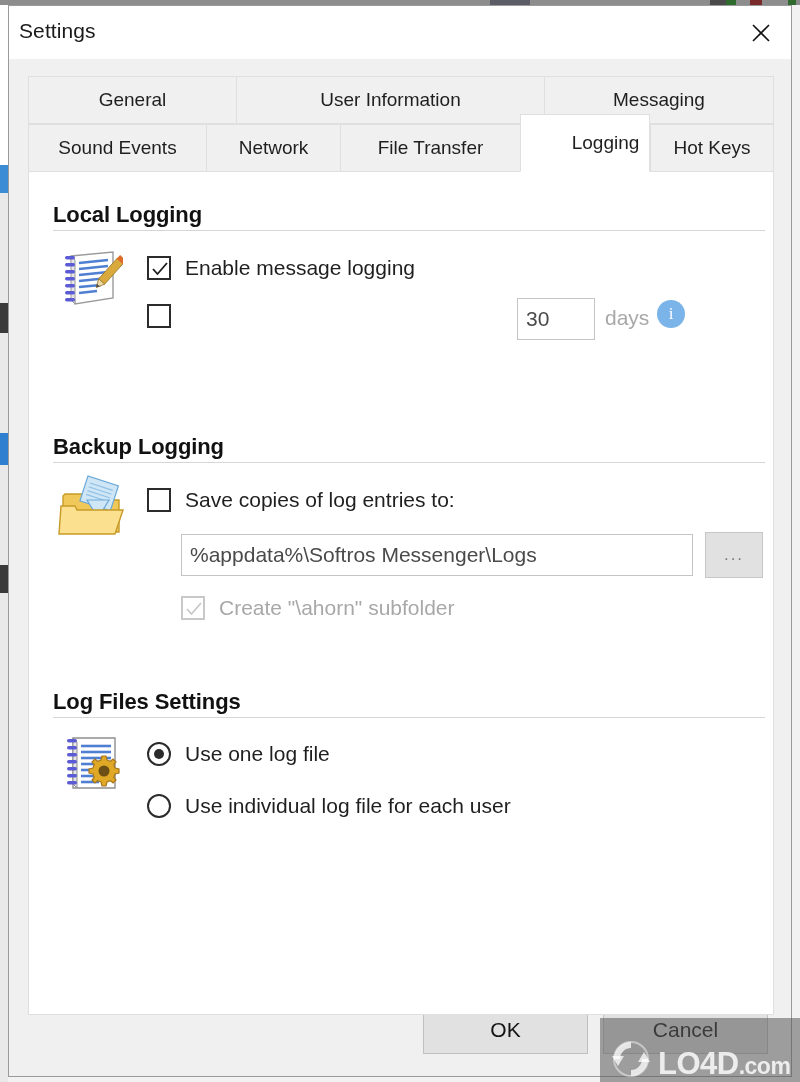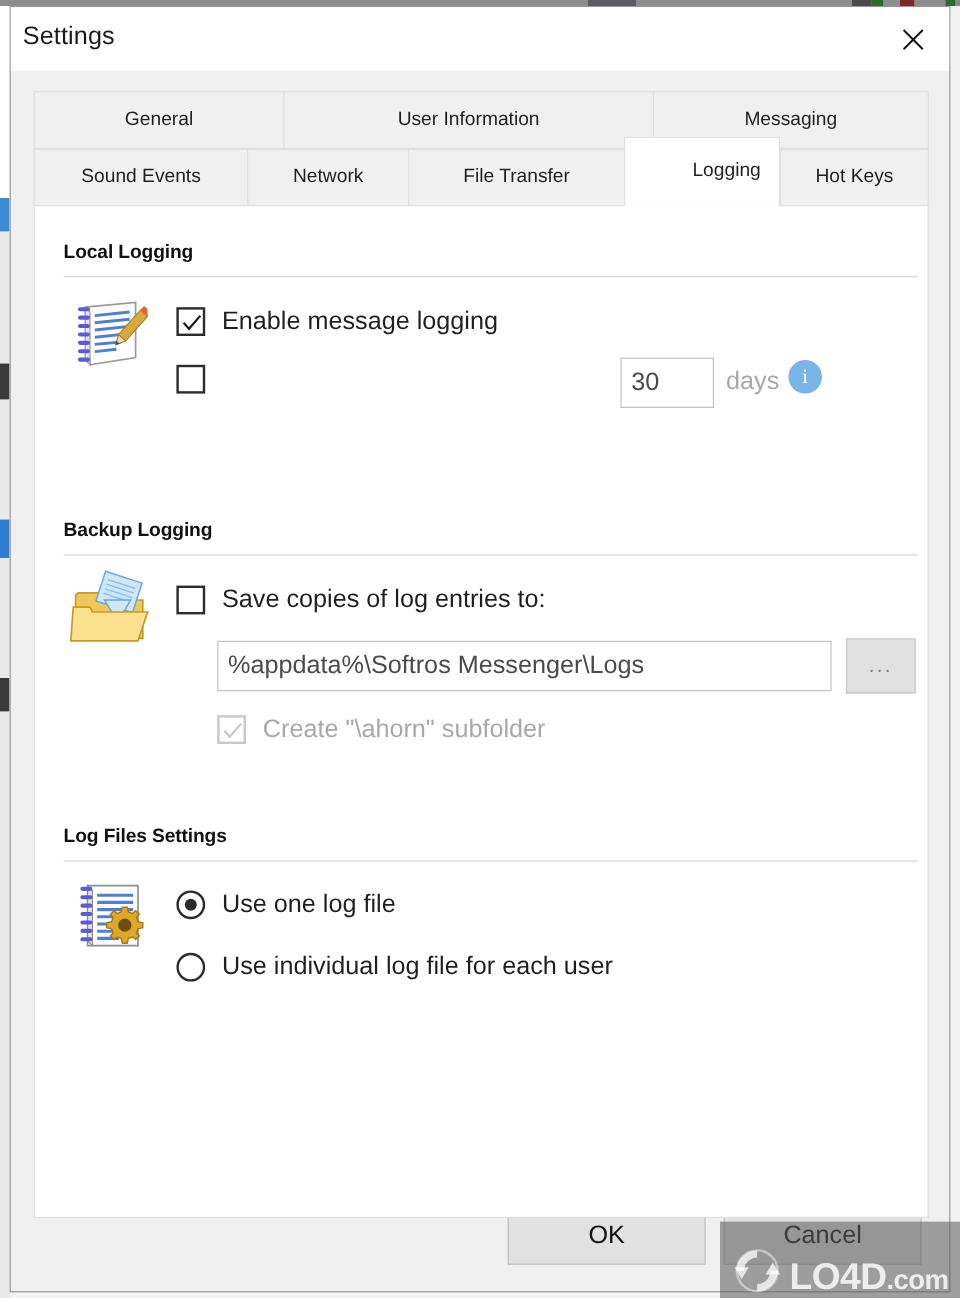--- a/index.html
+++ b/index.html
@@ -86,21 +86,21 @@
   .tabrow.row2 { top: 48px; }
 
   .tab {
     box-sizing: border-box;
     background: #f0f0f0;
     border: 1px solid #dfdfdf;
     border-right: none;
     display: flex;
     align-items: center;
     justify-content: center;
-    font-size: 16px;
+    font-size: 19px;
     color: #1f1f1f;
     height: 48px;
     cursor: default;
   }
   .tab.last { border-right: 1px solid #dfdfdf; }
   .tab.active {
     background: #ffffff;
     border: 1px solid #dfdfdf;
     border-bottom: 1px solid #ffffff;
     height: 58px;
@@ -118,21 +118,21 @@
     height: 843px;
     background: #ffffff;
     border: 1px solid #dfdfdf;
     border-top: none;
     box-sizing: border-box;
     z-index: 1;
   }
 
   .group-title {
     position: absolute;
-    font-size: 16px;
+    font-size: 22px;
     font-weight: bold;
     color: #111111;
     letter-spacing: -0.1px;
   }
   .group-rule {
     position: absolute;
     height: 1px;
     background: #d6d6d6;
   }
 

